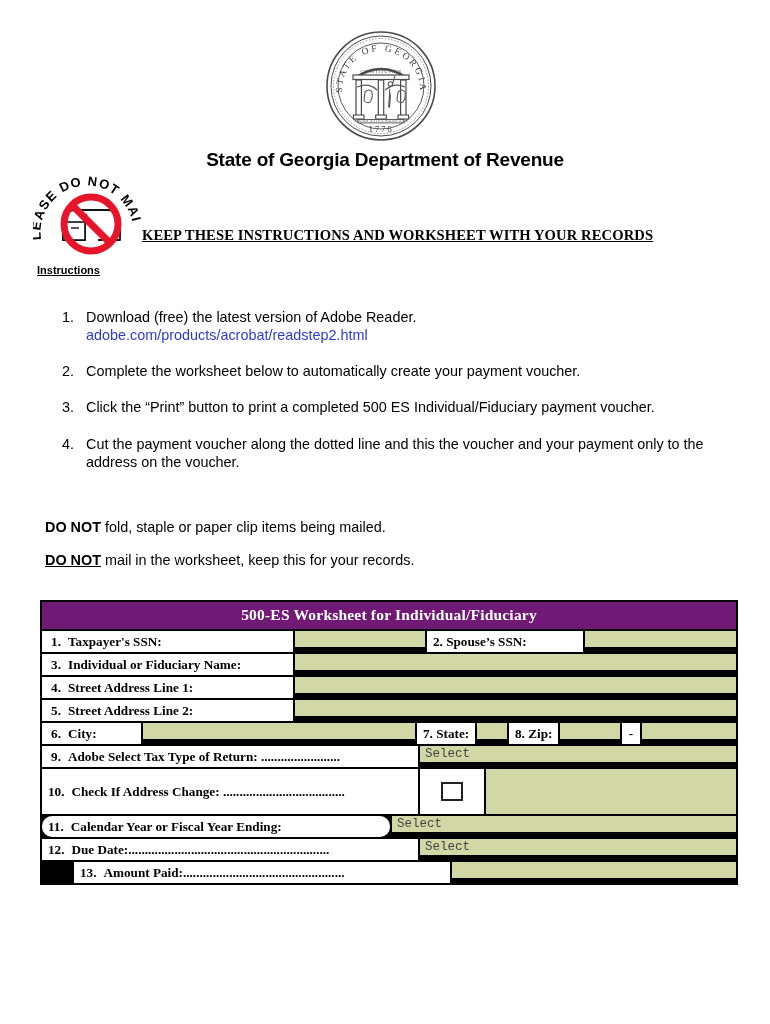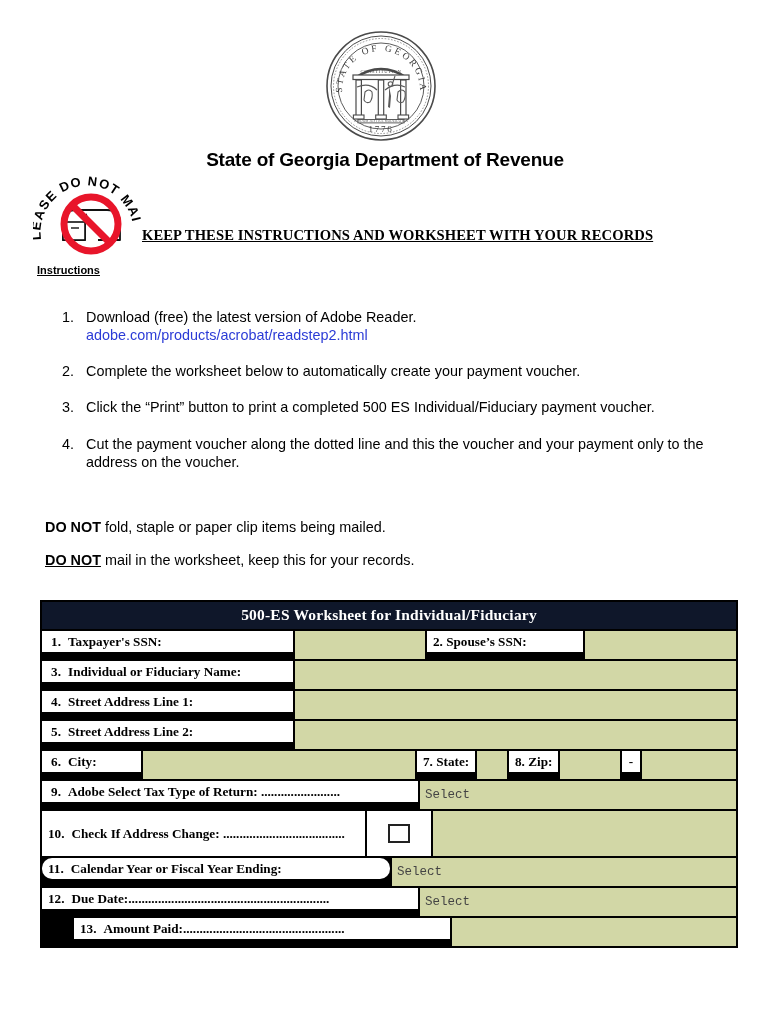--- a/index.html
+++ b/index.html
@@ -91,21 +91,21 @@
 
   
   .worksheet {
     position: absolute;
     left: 40px; top: 600px;
     width: 698px;
     background: #000;
     padding: 2px;
   }
   .ws-header {
-    background: #0f172a;
+    background: #701a75;
     color: #ffffff;
     text-align: center;
     font-family: "Liberation Serif", serif;
     font-weight: bold;
     font-size: 15.5px;
     padding: 4px 0 5px 0;
     letter-spacing: 0.2px;
   }
   .ws-row {
     display: flex;
@@ -122,21 +122,21 @@
     align-items: center;
     padding: 2px 4px 2px 6px;
     white-space: nowrap;
     overflow: hidden;
     height: 21px;
   }
   .lbl .num { display:inline-block; min-width: 20px; text-align: right; padding-right: 7px; }
   .lbl .dots { overflow: hidden; }
   .fld {
     background: #d2d7a6;
-    height: 28px;
+    height: 16px;
     display: flex;
     align-items: center;
     padding-left: 5px;
     font-family: "Liberation Mono", monospace;
     font-size: 12.5px;
     color: #444444;
   }
   .gap { background: #000; width: 2px; flex: 0 0 2px; }
 
   
@@ -331,21 +331,21 @@
   <div class="ws-row">
     <div class="lbl" style="width:376px;">
       <span class="num">9.</span>
         <span class="dots">Adobe Select Tax Type of Return: ........................</span>
     </div>
     <div class="gap"></div>
     <div class="fld" style="flex:1 1 auto;">Select</div>
   </div>
 
   <div class="ws-row row-tall">
-    <div class="lbl" style="width:323px;">
+    <div class="lbl" style="width:376px;">
       <span class="num">10.</span>
         <span class="dots">Check If Address Change: .....................................</span>
     </div>
     <div class="gap"></div>
     <div class="chkcell" style="width:64px;">
       <div class="checkbox"></div>
     </div>
     <div class="gap"></div>
     <div class="fld" style="flex:1 1 auto;"></div>
   </div>

